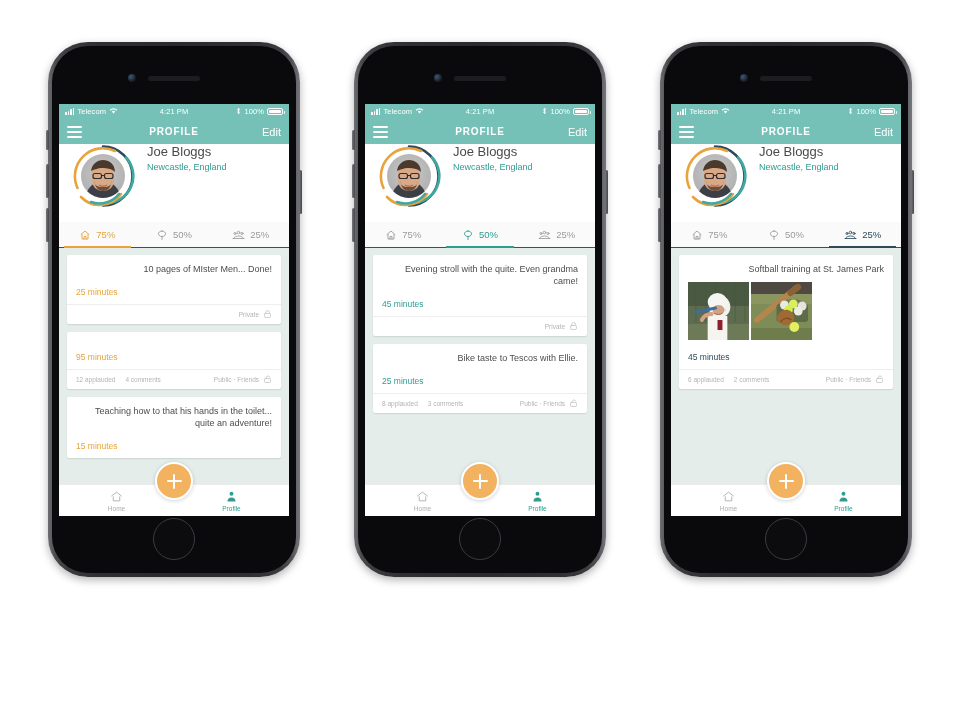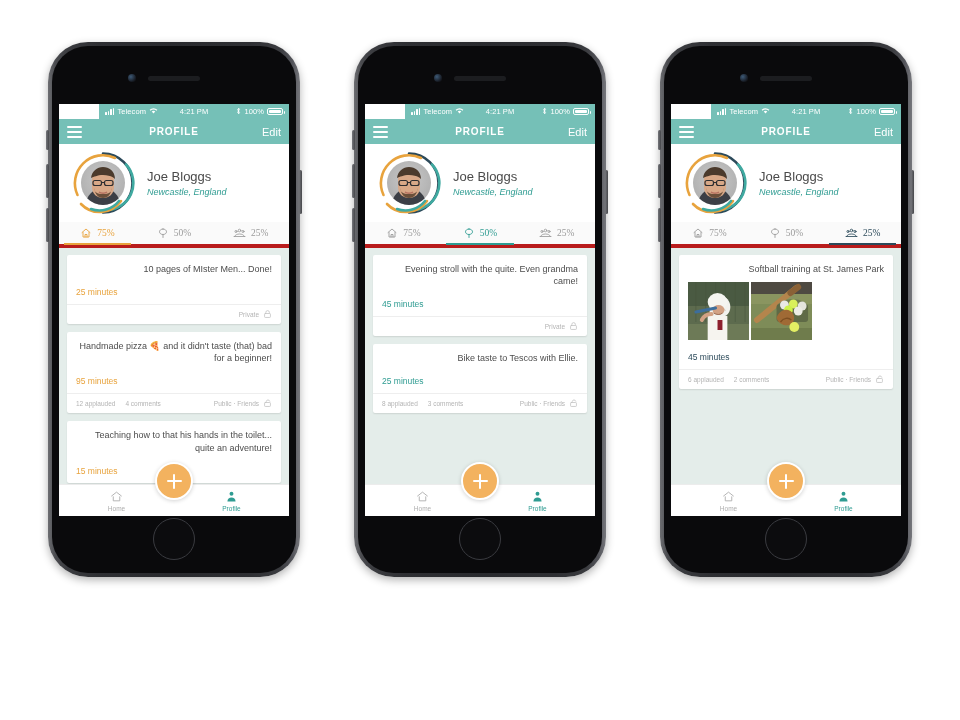--- a/index.html
+++ b/index.html
@@ -52,21 +52,21 @@
 
   
   .screen {
     position: absolute; left: 11px; top: 62px;
     width: 230px; height: 412px; overflow: hidden; background: #fff;
   }
 
   .statusbar {
     height: 15px; background: #75c0b7; color: #fff;
     display: flex; align-items: center; padding: 0 6px;
-    font-size: 7.5px; letter-spacing: .1px; margin-left: 40px;
+    font-size: 7.5px; letter-spacing: .1px;
   }
   .sb-left, .sb-right { display: flex; align-items: center; gap: 3px; flex: 1; }
   .sb-right { justify-content: flex-end; }
   .sb-center { font-weight: normal; font-size: 7.5px; }
   .sig { display: inline-flex; align-items: flex-end; gap: 1px; height: 7px; }
   .sig i { width: 1.6px; background: #fff; display: block; border-radius: .5px; }
   .sig i:nth-child(1){height:3px}.sig i:nth-child(2){height:4.5px}
   .sig i:nth-child(3){height:6px}.sig i:nth-child(4){height:7px}
   .batt {
     width: 16px; height: 7px; border: 1px solid #fff; border-radius: 2px;
@@ -85,39 +85,38 @@
   .burger { width: 15px; display: flex; flex-direction: column; gap: 3px; cursor: pointer; }
   .burger span { display: block; height: 2px; background: #fff; border-radius: 1px; }
   .navtitle {
     position: absolute; left: 0; right: 0; text-align: center;
     font-size: 10px; letter-spacing: .9px; font-weight: bold;
   }
   .navedit { margin-left: auto; font-size: 11px; position: relative; z-index: 2; }
 
   
   .profile {
-    background: #fff; height: 78px; display: flex; align-items: center;
+    background: #fff; height: 78px; display: flex; 
     padding-left: 12px; gap: 12px;
   }
   .avatar-wrap { position: relative; width: 64px; height: 64px; flex: none; }
   .avatar-wrap svg { position: absolute; inset: 0; }
   .avatar {
     position: absolute; left: 10px; top: 10px; width: 44px; height: 44px;
     border-radius: 50%; overflow: hidden;
     background: radial-gradient(circle at 50% 42%, #c9c9c9, #a8a8a8);
   }
   .avatar svg { position: absolute; inset: 0; }
   .pname { font-size: 13px; color: #4a4a4a; margin-bottom: 3px; }
-  .ploc  { font-size: 9px; color: #2f9c92; font-style: italic; }
+  .ploc  { font-size: 9px; color: #2f9c92; }
 
   
   .tabs {
-    display: flex; background: #fafafa; border-bottom: 4px solid #b91c1c;
+    display: flex; background: #fafafa; border-bottom: 1px solid #b91c1c;
     height: 26px;
-    font-family: Liberation Serif, serif;
   }
   .tab {
     flex: 1; display: flex; align-items: center; justify-content: center;
     gap: 5px; font-size: 9.5px; color: #9b9b9b; position: relative; cursor: pointer;
   }
   .tab .ul {
     position: absolute; left: 6%; right: 6%; bottom: -1px; height: 2px;
     background: currentColor; display: none;
   }
   .tab.active .ul { display: block; }
@@ -298,21 +297,20 @@
           <span>Private</span>
           <span><svg width="9" height="10" viewBox="0 0 17 17" fill="none" stroke="#c2c2c2" stroke-width="1.5" stroke-linecap="round">
                     <path d="M5.4 7.5V5.4a3.3 3.3 0 0 1 6.6 0v2.1"></path>
                     <rect x="3" y="7.6" width="11" height="7.4" rx="1.3" fill="#fff" stroke="#c2c2c2"></rect>
                   </svg></span>
         </span>
             </div>
           </div>
           <div class="card">
       <div class="card-body">
-        <div class="card-text">Handmade pizza 🍕 and it didn't taste (that) bad for a beginner!</div>
 
         <div class="card-dur orange">95 minutes</div>
       </div>
             <div class="card-meta">
         <span>12 applauded</span>
         <span>4 comments</span>
         <span class="right">
           <span>Public · Friends</span>
           <span><svg width="9" height="10" viewBox="0 0 17 17" fill="none" stroke="#c2c2c2" stroke-width="1.5" stroke-linecap="round">
                     <path d="M6.2 7.5V5.6a3.4 3.4 0 0 1 6.6-.5"></path>

